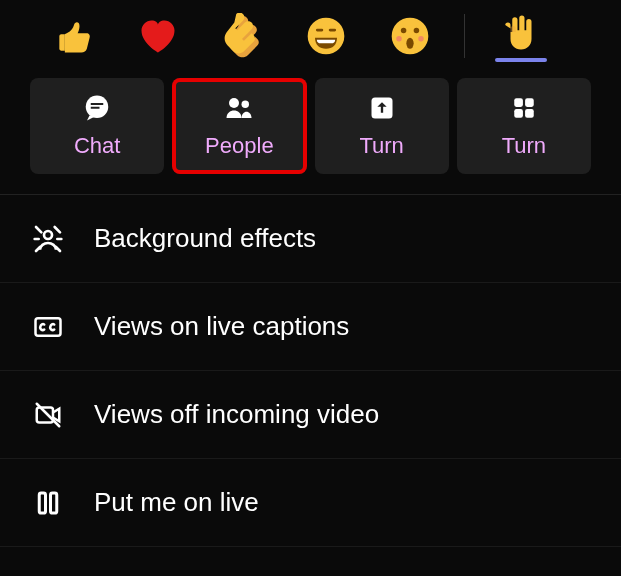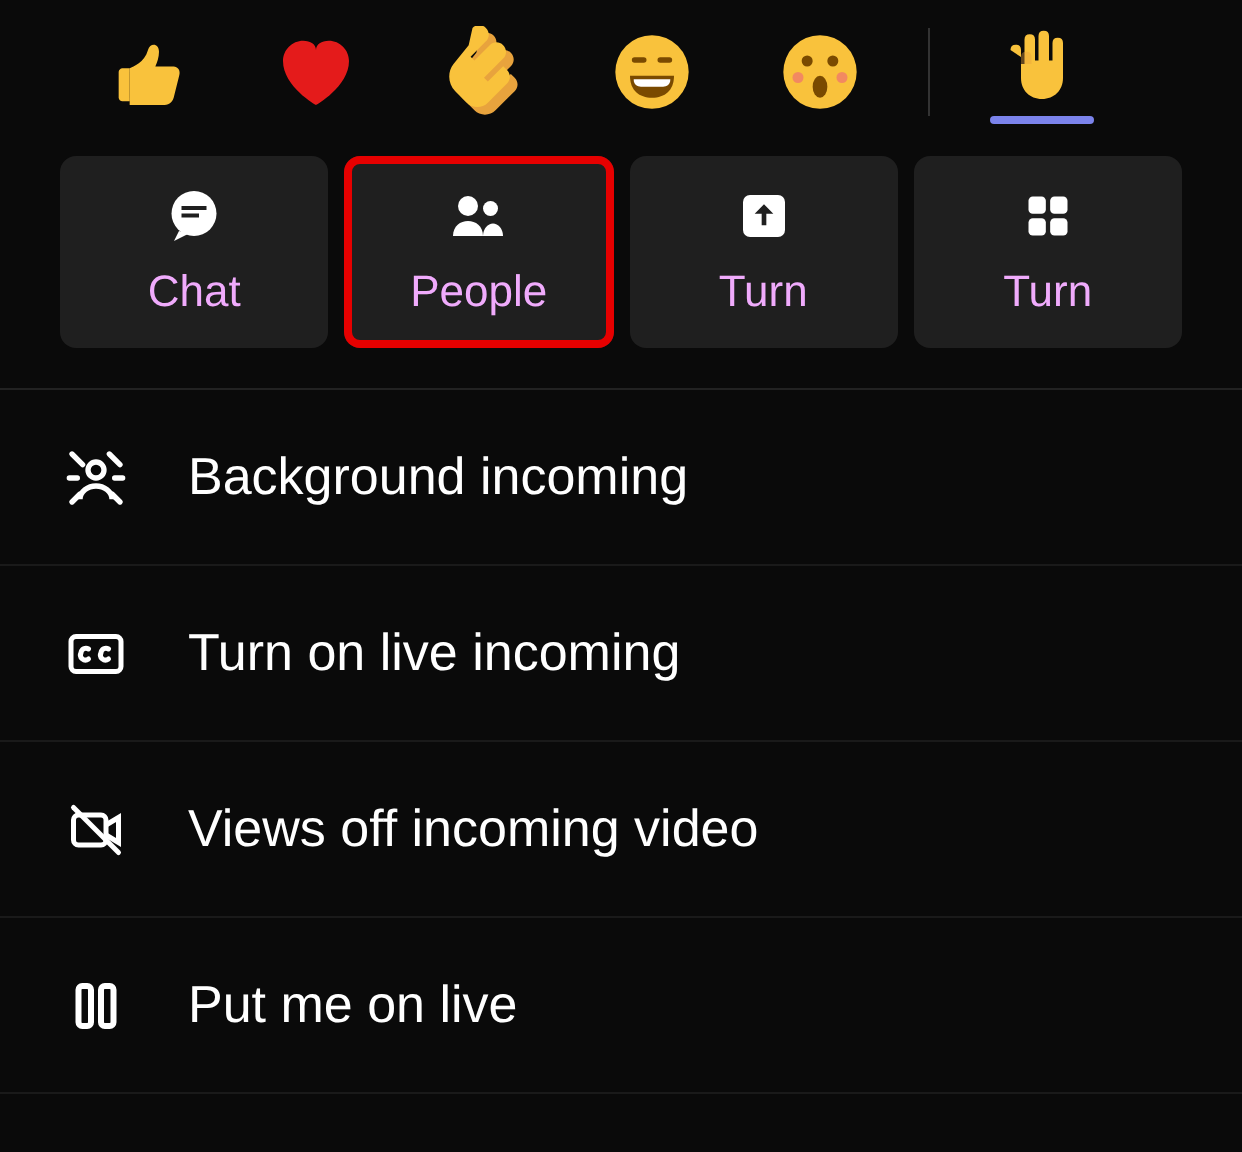--- a/index.html
+++ b/index.html
@@ -210,31 +210,31 @@
 <div class="menu">
 
   <div class="menu-item">
     <div class="menu-ico">
       <svg viewBox="0 0 24 24" width="32" height="32" fill="none" stroke="#fff" stroke-width="2">
         <circle cx="12" cy="9" r="3"></circle>
         <path d="M6 20c0-3 3-5 6-5s6 2 6 5"></path>
         <path d="M3 3l4 4M17 3l4 4M3 21l3-3M21 21l-3-3M2 12h3M19 12h3" stroke-linecap="round"></path>
       </svg>
     </div>
-    <div class="menu-label">Background incoming</div>
+    <div class="menu-label">Background effects</div>
   </div>
 
   <div class="menu-item">
     <div class="menu-ico">
       <svg viewBox="0 0 24 24" width="32" height="30" fill="none" stroke="#fff" stroke-width="2">
         <rect x="2" y="5" width="20" height="14" rx="2"></rect>
         <path d="M9 10a2 2 0 00-3 1.5A2 2 0 009 14M17 10a2 2 0 00-3 1.5A2 2 0 0017 14" stroke-linecap="round"></path>
       </svg>
     </div>
-    <div class="menu-label">Turn on live incoming</div>
+    <div class="menu-label">Views on live captions</div>
   </div>
 
   <div class="menu-item">
     <div class="menu-ico">
       <svg viewBox="0 0 24 24" width="32" height="30" fill="none" stroke="#fff" stroke-width="2">
         <rect x="3" y="6" width="13" height="12" rx="2"></rect>
         <path d="M16 10l5-3v10l-5-3"></path>
         <line x1="3" y1="3" x2="21" y2="21" stroke-linecap="round"></line>
       </svg>
     </div>

